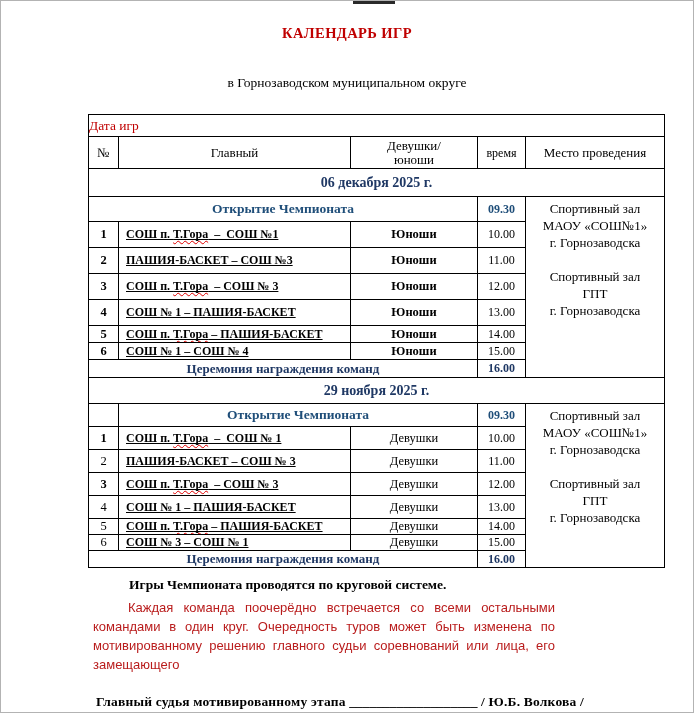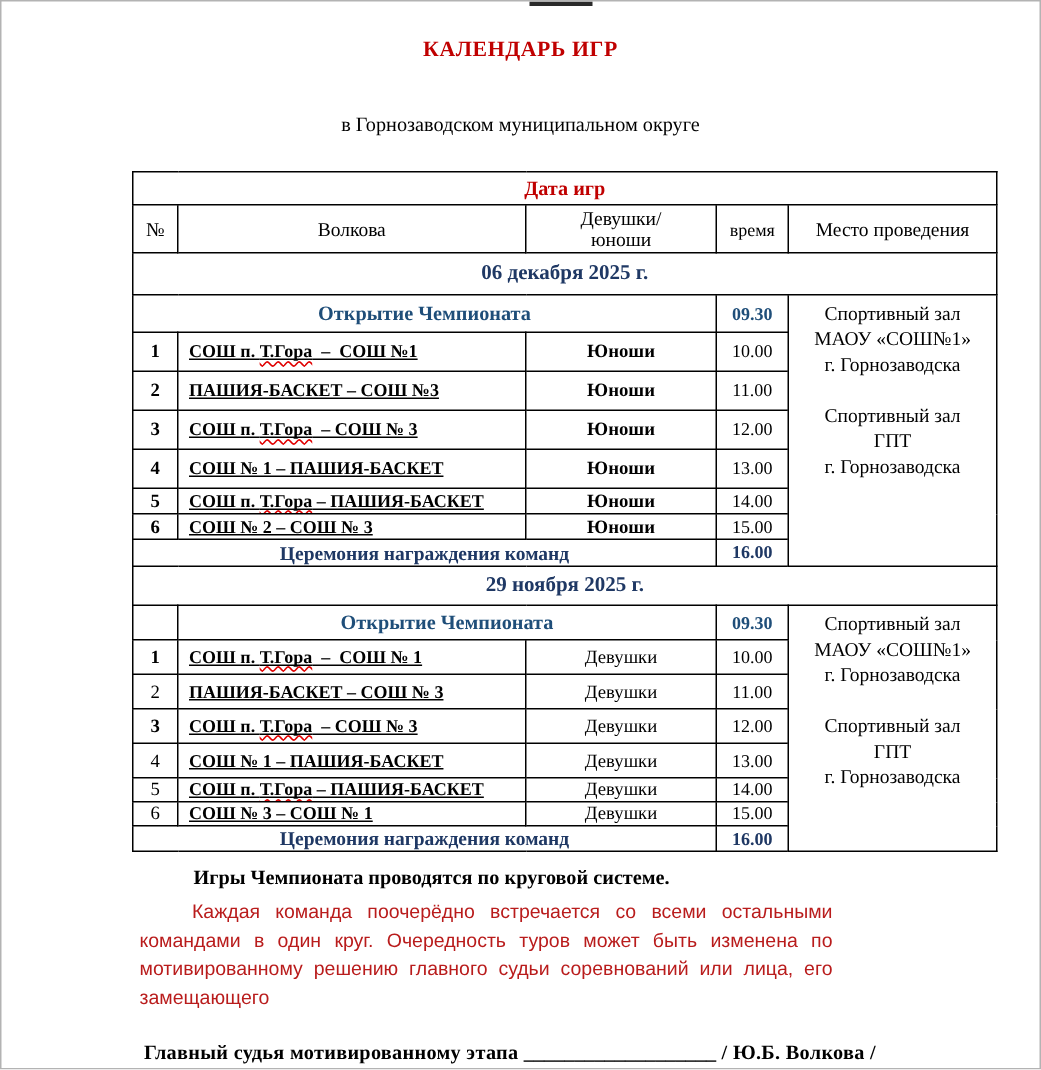--- a/index.html
+++ b/index.html
@@ -27,21 +27,21 @@
     font-size:13.5px; line-height:18px; color:#000;
   }
   table.schedule {
     border-collapse:collapse; table-layout:fixed;
     margin:22px 0 0 87px; width:576px;
   }
   .schedule th, .schedule td {
     border:1.4px solid #000;
     font-size:12.5px; overflow:hidden; vertical-align:middle;
   }
-  .banner-row th { color:var(--red); font-weight:bold; font-size:13.5px; height:22px; text-align:center;margin-left:42px; }
+  .banner-row th { color:var(--red); font-weight:normal; font-size:13.5px; height:22px; text-align:left;margin-left:42px; }
   .head-row th { font-weight:normal; text-align:center; height:32px; line-height:14px; font-size:13px; }
   .head-row th.small { font-size:12px; }
   .date-row td { text-align:center; font-weight:bold; font-size:14px; color:var(--navy); }
   tr.sec0.date-row td { height:28px; }
   tr.sec1.date-row td { height:26px; }
   td.opening { text-align:center; font-weight:bold; font-size:13.5px; color:var(--blue);border-radius:10px; }
   tr.sec0.opening-row td { height:25px; }
   tr.sec1.opening-row td { height:23px; }
   tr.sec0.tall td { height:26px; }
   tr.sec1.tall td { height:23px; }
@@ -103,21 +103,21 @@
       <col style="width:127px">
       <col style="width:48px">
       <col style="width:139px">
     </colgroup>
     <thead>
       <tr class="banner-row">
         <th colspan="5">Дата игр</th>
       </tr>
       <tr class="head-row">
         <th>№</th>
-        <th>Волкова</th>
+        <th>Главный</th>
         <th><span>Девушки/</span><br><span>юноши</span></th>
         <th class="small">время</th>
         <th>Место проведения</th>
       </tr>
     </thead>
     <tbody>
         <tr class="date-row sec0">
     <td colspan="5">06 декабря 2025 г.</td>
         </tr>
         <tr class="opening-row sec0">
@@ -153,21 +153,21 @@
       <td class="time">13.00</td>
         </tr>
         <tr class="game-row sec0 compact">
       <td class="num b">5</td>
       <td class="teams">СОШ п. <span class="sp">Т.Гора</span> – ПАШИЯ-БАСКЕТ</td>
       <td class="gender b">Юноши</td>
       <td class="time">14.00</td>
         </tr>
         <tr class="game-row sec0 compact">
       <td class="num b">6</td>
-      <td class="teams">СОШ № 2 – СОШ № 3</td>
+      <td class="teams">СОШ № 1 – СОШ № 4</td>
       <td class="gender b">Юноши</td>
       <td class="time">15.00</td>
         </tr>
         <tr class="ceremony-row sec0">
     <td colspan="3" class="ceremony">Церемония награждения команд</td>
     <td class="time accent-cer">16.00</td>
         </tr>
         <tr class="date-row sec1">
     <td colspan="5">29 ноября 2025 г.</td>
         </tr>

